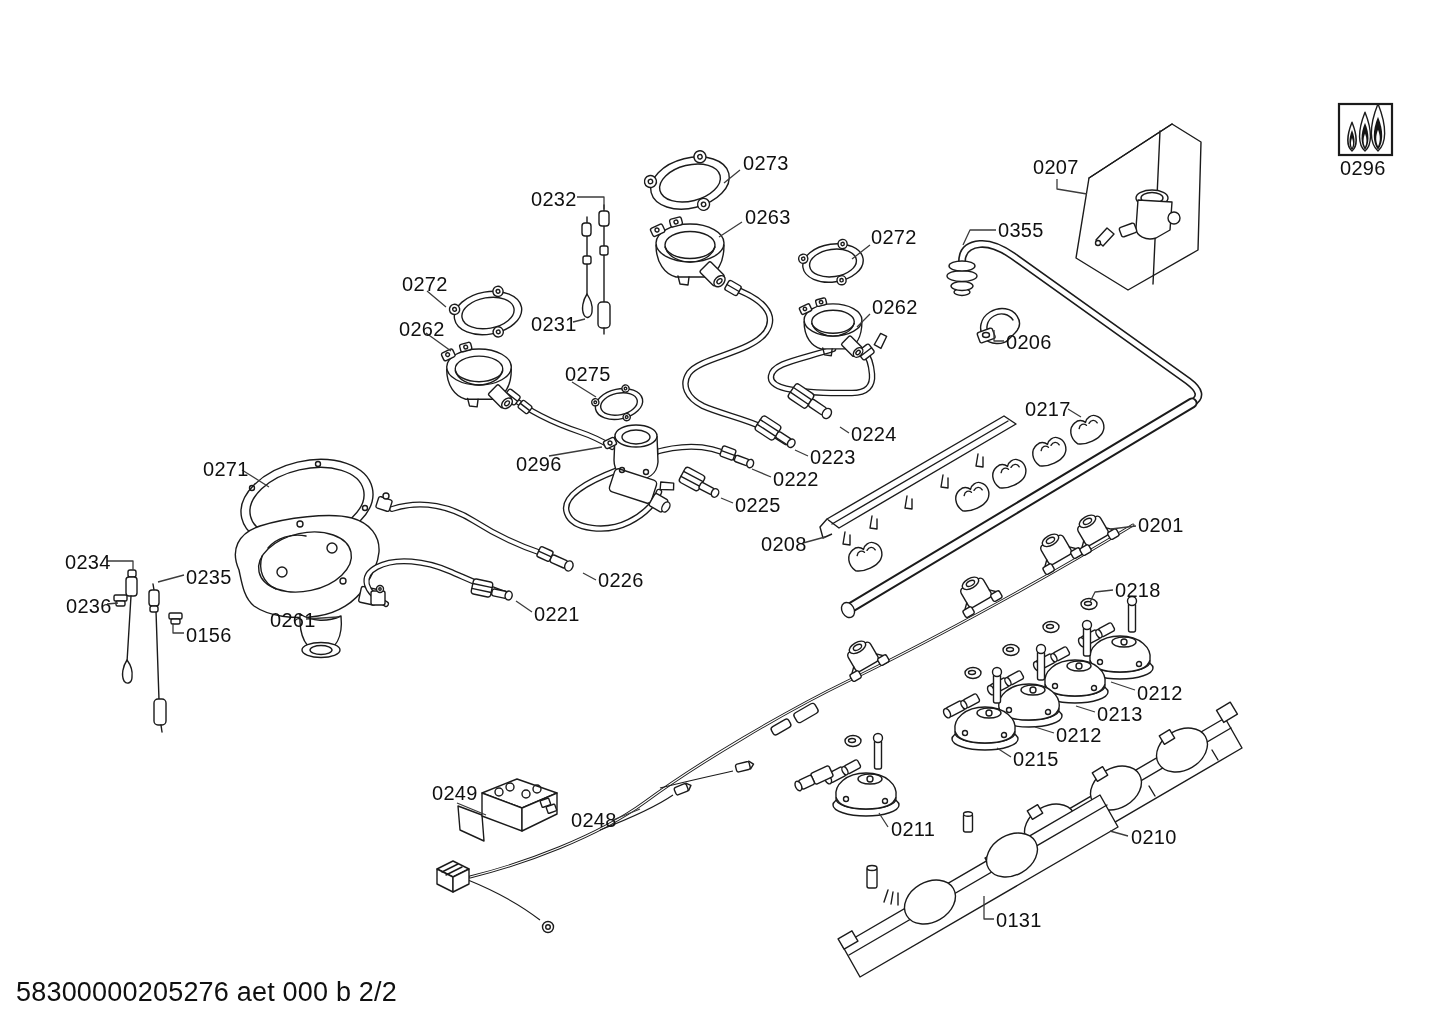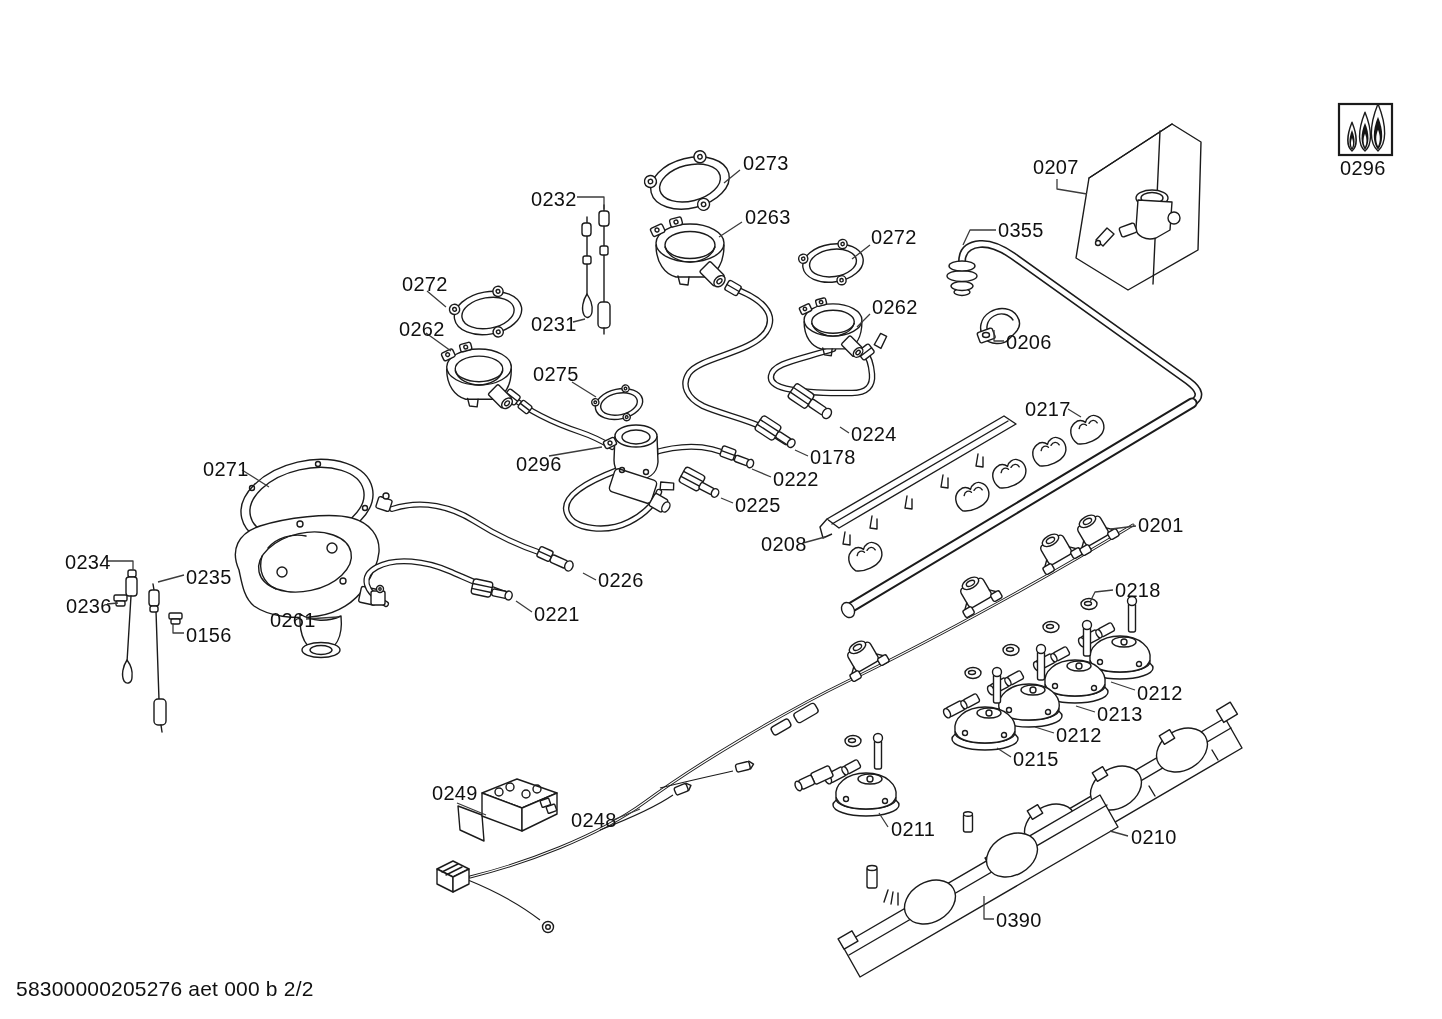--- a/index.html
+++ b/index.html
@@ -9,21 +9,21 @@
   .ln{stroke:#1b1b1b;stroke-width:1.4;fill:none;stroke-linecap:round;stroke-linejoin:round;vector-effect:non-scaling-stroke;}
   .fw{fill:#fff;stroke:#1b1b1b;stroke-width:1.4;stroke-linejoin:round;vector-effect:non-scaling-stroke;}
   .fb{fill:#141414;stroke:none;}
   .tubeO{stroke:#1b1b1b;fill:none;stroke-linecap:round;stroke-linejoin:round;}
   .tubeI{stroke:#fff;fill:none;stroke-linecap:round;stroke-linejoin:round;}
   .wireO{stroke:#1b1b1b;stroke-width:3;fill:none;stroke-linecap:round;}
   .wireI{stroke:#fff;stroke-width:1.2;fill:none;stroke-linecap:round;}
   .thin{stroke:#1b1b1b;stroke-width:1.1;fill:none;}
   .leader{stroke:#3c3c3c;stroke-width:1.3;fill:none;stroke-linejoin:round;}
   .plabel{position:absolute;font-size:20px;color:#101010;white-space:nowrap;letter-spacing:.3px;}
-  .footer{position:absolute;left:16px;top:977px;font-size:21px;color:#101010;letter-spacing:.2px;}
+  .footer{position:absolute;left:16px;top:977px;font-size:27px;color:#101010;letter-spacing:.2px;}
 </style>
 </head>
 <body>
 
 <div class="page">
 
 <svg class="art" width="1442" height="1019" viewBox="0 0 1442 1019">
   <defs>
     <g id="gasket">
       <ellipse class="fw" cx="0" cy="0" rx="40" ry="25"></ellipse>
@@ -485,47 +485,47 @@
 </svg>
 
 <div class="plabel" style="left:743px;top:152px">0273</div>
 <div class="plabel" style="left:745px;top:206px">0263</div>
 <div class="plabel" style="left:531px;top:188px">0232</div>
 <div class="plabel" style="left:531px;top:313px">0231</div>
 <div class="plabel" style="left:402px;top:273px">0272</div>
 <div class="plabel" style="left:399px;top:318px">0262</div>
 <div class="plabel" style="left:871px;top:226px">0272</div>
 <div class="plabel" style="left:872px;top:296px">0262</div>
-<div class="plabel" style="left:533px;top:363px">0275</div>
+<div class="plabel" style="left:565px;top:363px">0275</div>
 <div class="plabel" style="left:516px;top:453px">0296</div>
 <div class="plabel" style="left:203px;top:458px">0271</div>
 <div class="plabel" style="left:270px;top:609px">0261</div>
 <div class="plabel" style="left:65px;top:551px">0234</div>
 <div class="plabel" style="left:66px;top:595px">0236</div>
 <div class="plabel" style="left:186px;top:566px">0235</div>
 <div class="plabel" style="left:186px;top:624px">0156</div>
 <div class="plabel" style="left:534px;top:603px">0221</div>
 <div class="plabel" style="left:598px;top:569px">0226</div>
 <div class="plabel" style="left:735px;top:494px">0225</div>
 <div class="plabel" style="left:773px;top:468px">0222</div>
-<div class="plabel" style="left:810px;top:446px">0178</div>
+<div class="plabel" style="left:810px;top:446px">0223</div>
 <div class="plabel" style="left:851px;top:423px">0224</div>
 <div class="plabel" style="left:761px;top:533px">0208</div>
 <div class="plabel" style="left:998px;top:219px">0355</div>
 <div class="plabel" style="left:1033px;top:156px">0207</div>
 <div class="plabel" style="left:1006px;top:331px">0206</div>
 <div class="plabel" style="left:1025px;top:398px">0217</div>
 <div class="plabel" style="left:1138px;top:514px">0201</div>
 <div class="plabel" style="left:1115px;top:579px">0218</div>
 <div class="plabel" style="left:1137px;top:682px">0212</div>
 <div class="plabel" style="left:1097px;top:703px">0213</div>
 <div class="plabel" style="left:1056px;top:724px">0212</div>
 <div class="plabel" style="left:1013px;top:748px">0215</div>
 <div class="plabel" style="left:891px;top:818px">0211</div>
 <div class="plabel" style="left:1131px;top:826px">0210</div>
-<div class="plabel" style="left:996px;top:909px">0390</div>
+<div class="plabel" style="left:996px;top:909px">0131</div>
 <div class="plabel" style="left:571px;top:809px">0248</div>
 <div class="plabel" style="left:432px;top:782px">0249</div>
 <div class="plabel" style="left:1340px;top:157px">0296</div>
 
 <div class="footer">58300000205276 aet 000 b 2/2</div>
 
 </div>
 
 </body></html>

